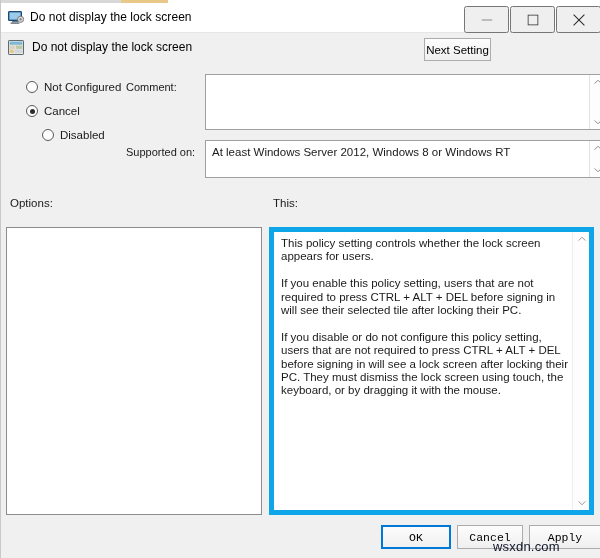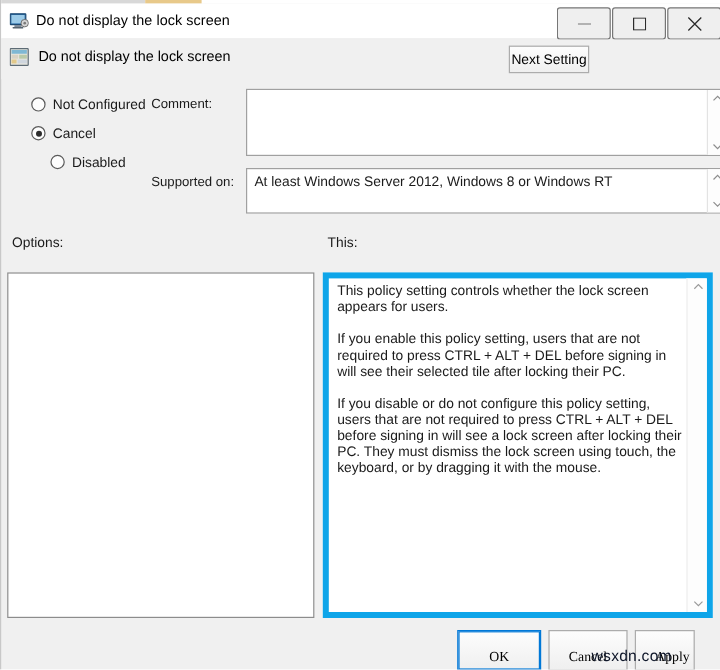--- a/index.html
+++ b/index.html
@@ -263,35 +263,35 @@
     box-sizing: border-box;
   }
 
   
   .dlg-btn {
     position: absolute;
     top: 525px;
     height: 24px;
     background: linear-gradient(#fdfdfd, #efefef);
     border: 1px solid #acacac;
-    font-family: Liberation Serif, serif;
+    font-family: Liberation Mono, monospace;
     font-size: 11.5px;
     color: #000;
     cursor: default;
     box-sizing: border-box;
-    padding: 16px;
+    padding: 4px;
   }
   #btn-ok {
     left: 380px; width: 70px;
     border: 1px solid #0078d7;
     outline: 1px solid #0078d7;
     outline-offset: -2px;
   }
   #btn-cancel { left: 456px; width: 66px; }
-  #btn-apply  { left: 528px; width: 50px; }
+  #btn-apply  { left: 528px; width: 72px; }
 
   
   #watermark {
     position: absolute;
     left: 492px; top: 539px;
     font-size: 13px;
     color: #0f172a;
     font-family: "Liberation Sans", sans-serif;
     letter-spacing: 0.2px;
     white-space: nowrap;

